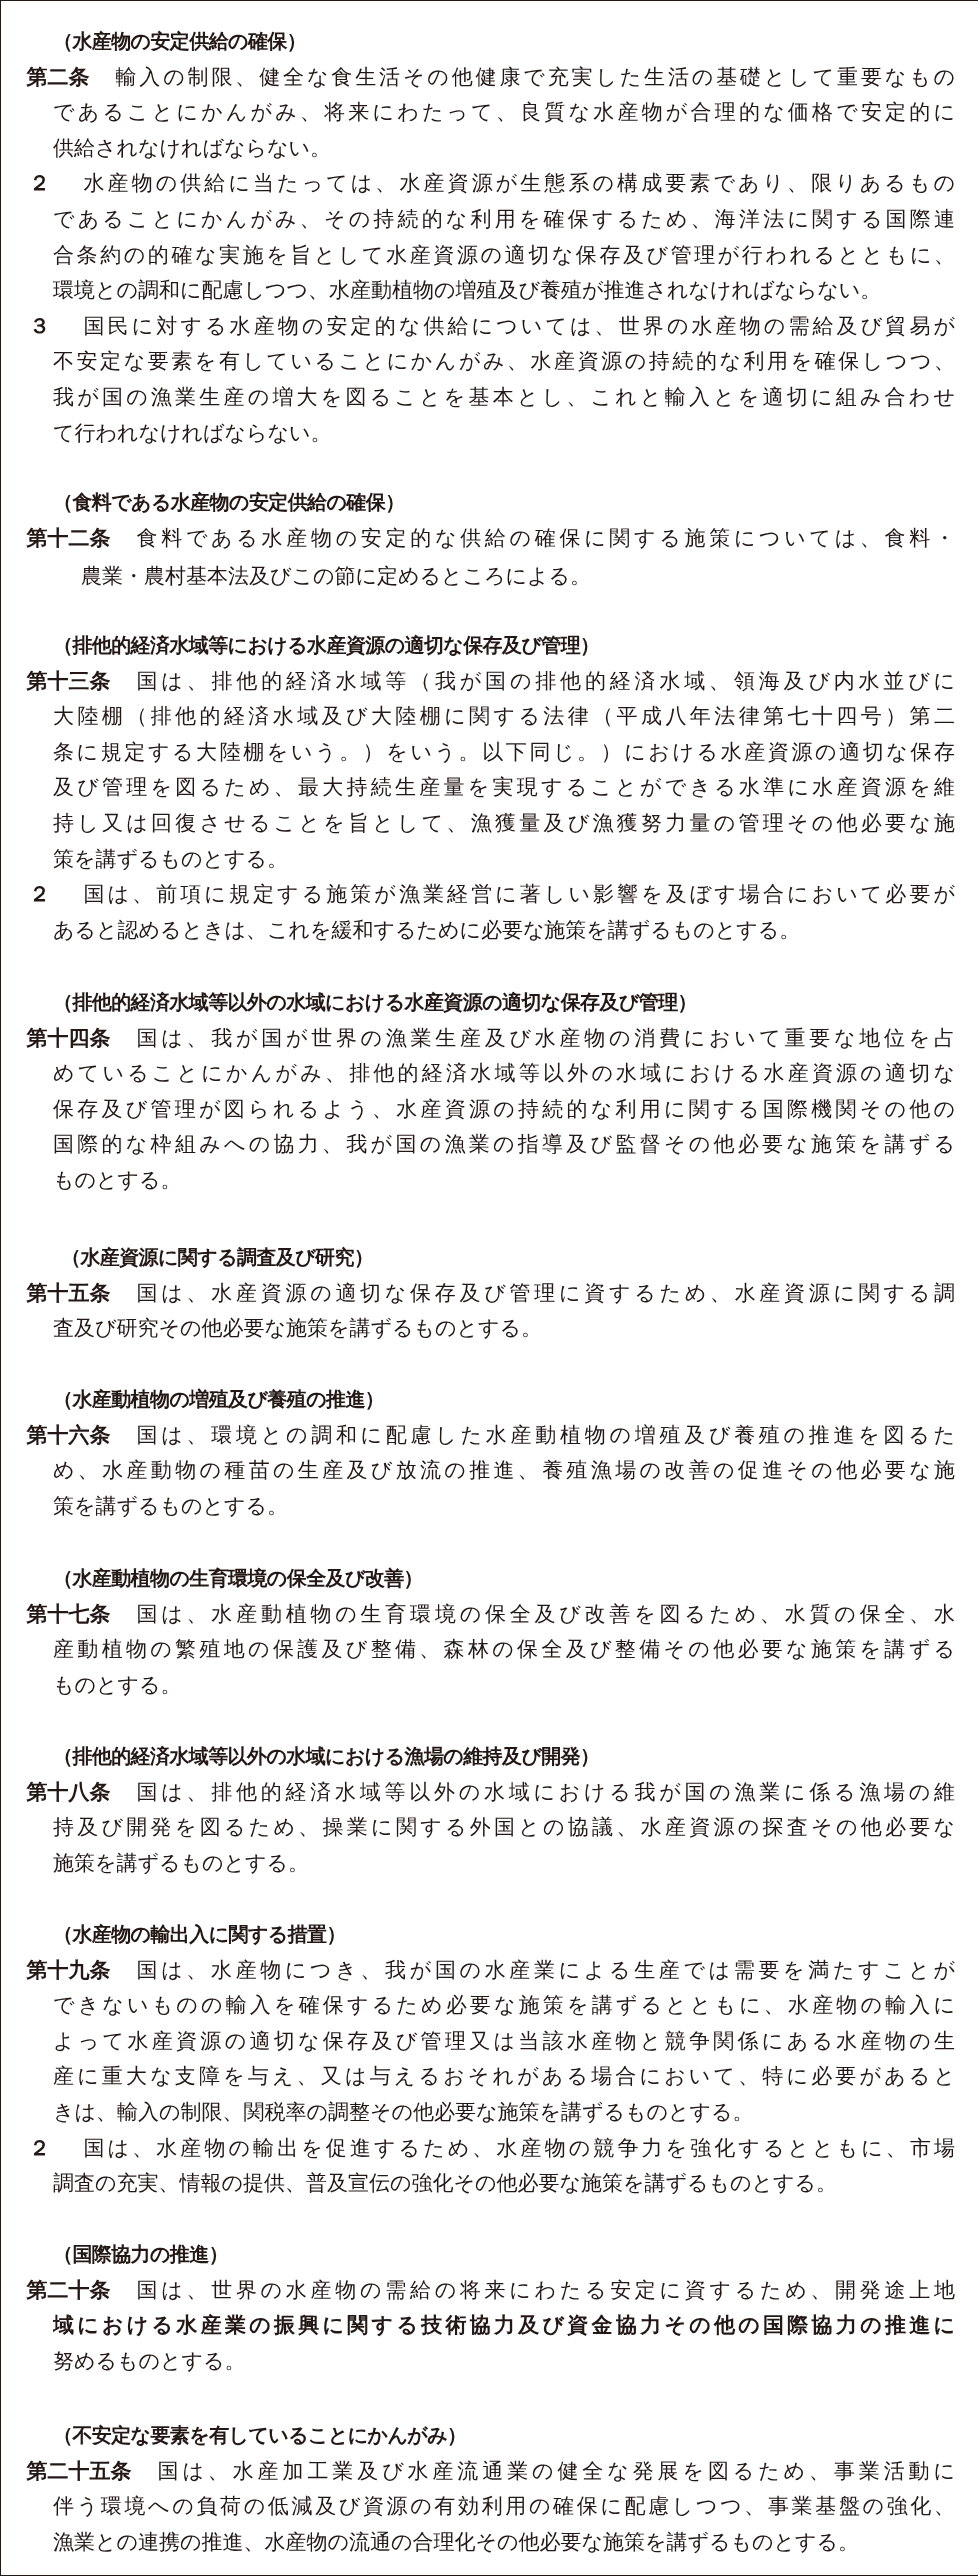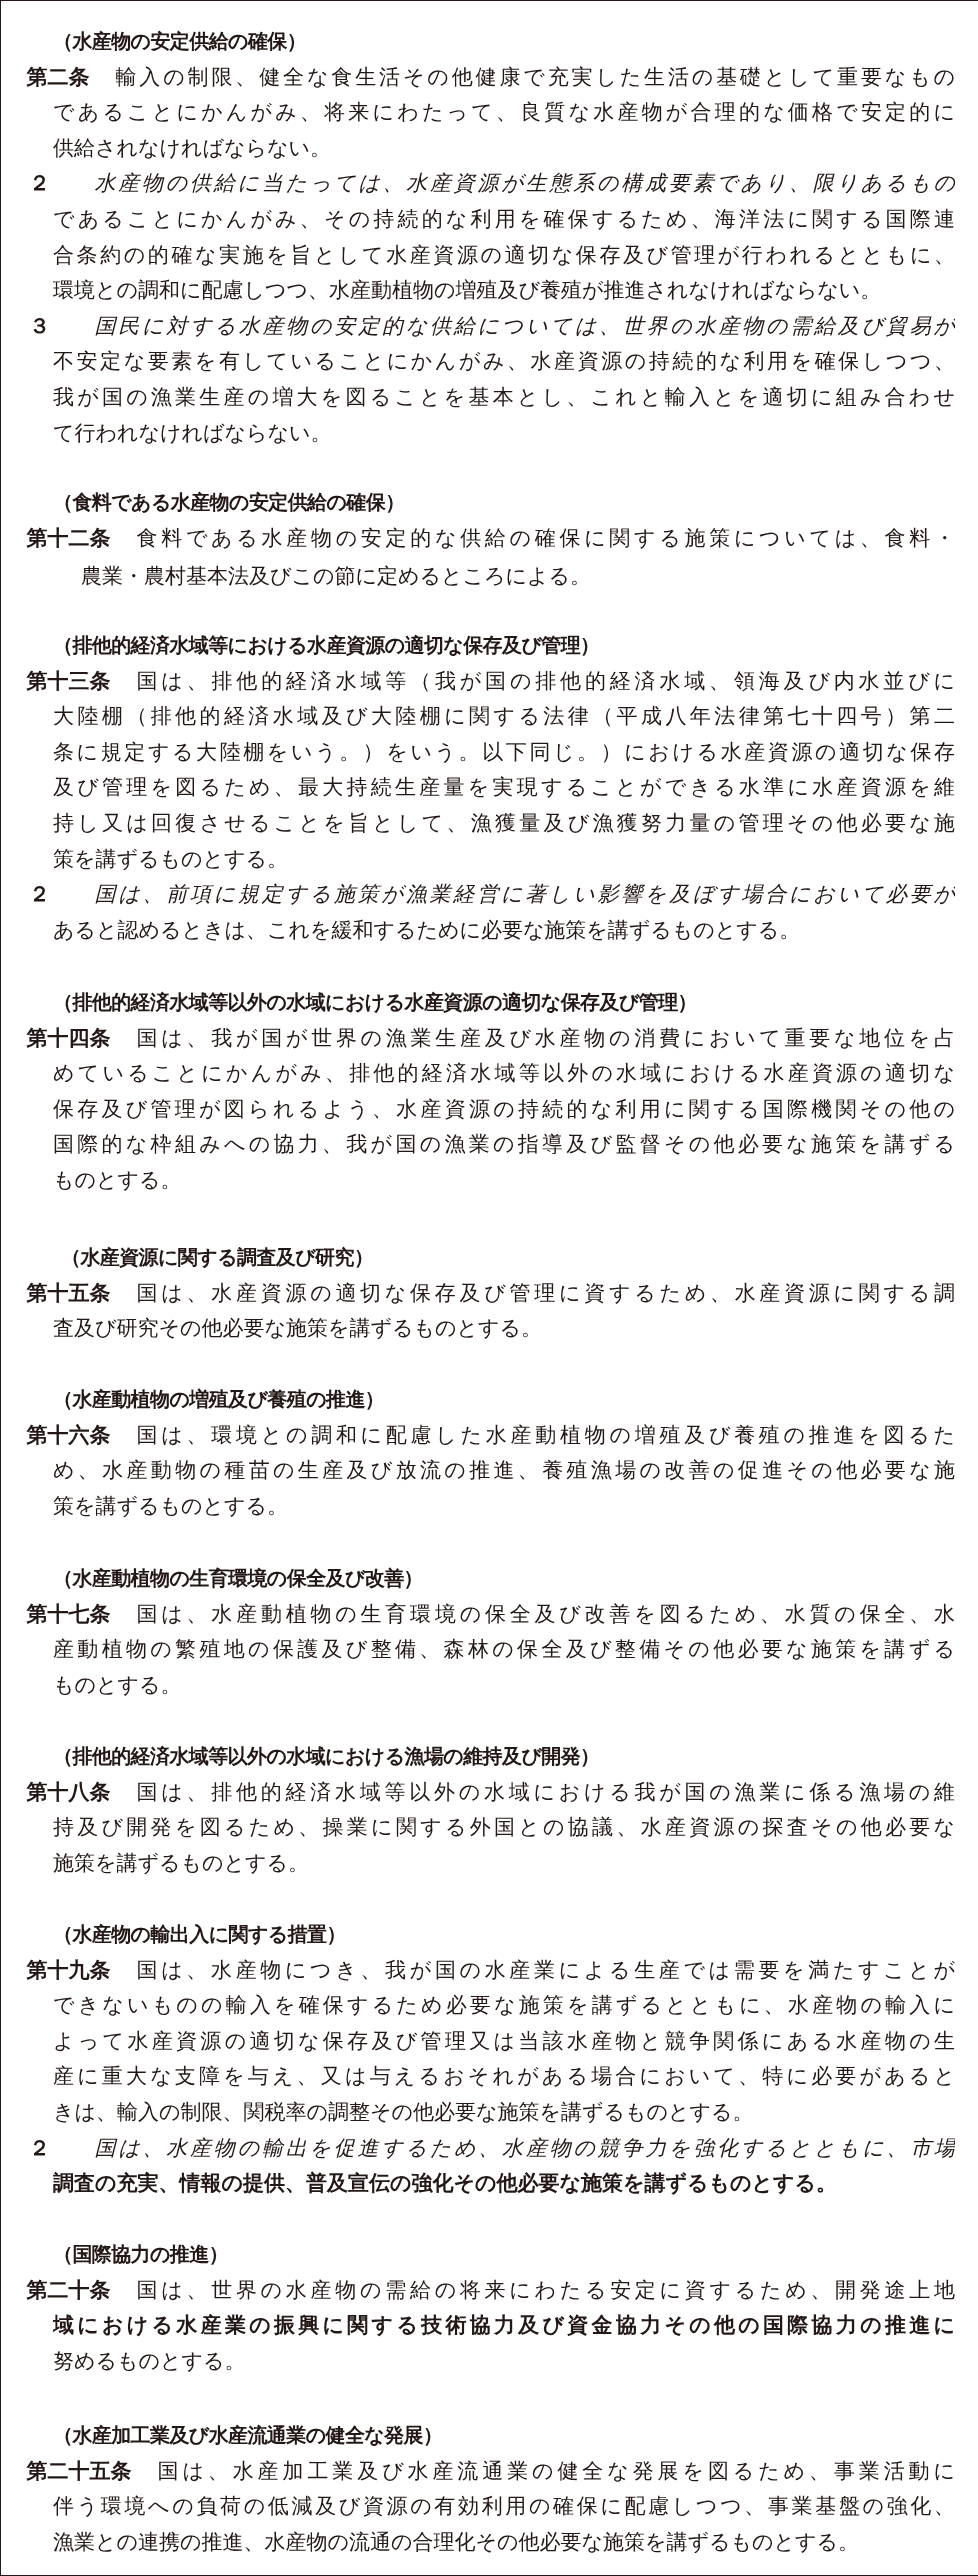--- a/index.html
+++ b/index.html
@@ -16,21 +16,21 @@
   .line {
     position: absolute; height: 36px; line-height: 36px;
     font-size: 21px; white-space: nowrap; box-sizing: border-box;
   }
   .heading { left: 53px; font-weight: bold; font-size: 20px; letter-spacing: -0.6px; }
   .first { left: 26.5px; right: 24px; display: flex; }
   .first .label { font-weight: bold; flex: none; }
   .first .body { flex: 1; text-align: justify; text-align-last: justify; margin-left: 26px; overflow: hidden; }
   .para { left: 26.5px; right: 24px; display: flex; }
   .para .label { font-weight: bold; flex: none; width: 26px; text-align: center; }
-  .para .body { flex: 1; text-align: justify; text-align-last: justify; margin-left: 42px; overflow: hidden; font-style: italic; }
+  .para .body { flex: 1; text-align: justify; text-align-last: justify; margin-left: 31px; overflow: hidden; }
   .cont { left: 53px; right: 24px; text-align: justify; text-align-last: justify; overflow: hidden; }
   .last { text-align-last: left !important; }
 </style>
 </head>
 <body style="color: rgb(35, 24, 21);">
 
 <div class="frame" style="border-color: rgb(35, 24, 21);"></div>
 <div id="doc">
     <div class="section" style="top: 22.7px;">
       <div class="line heading" style="top: 0px;">（水産物の安定供給の確保）</div>
@@ -133,33 +133,33 @@
         <span class="body">国は、水産物につき、我が国の水産業による生産では需要を満たすことが</span>
       </div>
       <div class="line cont" style="top: 71px;">できないものの輸入を確保するため必要な施策を講ずるとともに、水産物の輸入に</div>
       <div class="line cont" style="top: 107px;">よって水産資源の適切な保存及び管理又は当該水産物と競争関係にある水産物の生</div>
       <div class="line cont" style="top: 142px;">産に重大な支障を与え、又は与えるおそれがある場合において、特に必要があると</div>
       <div class="line cont last" style="top: 178px;">きは、輸入の制限、関税率の調整その他必要な施策を講ずるものとする。</div>
       <div class="line para" style="top: 214px;">
         <span class="label">２</span>
         <span class="body">国は、水産物の輸出を促進するため、水産物の競争力を強化するとともに、市場</span>
       </div>
-      <div class="line cont last" style="top: 249px; font-weight: bold;">調査の充実、情報の提供、普及宣伝の強化その他必要な施策を講ずるものとする。</div>
+      <div class="line cont last" style="top: 249px;">調査の充実、情報の提供、普及宣伝の強化その他必要な施策を講ずるものとする。</div>
     </div>
     <div class="section" style="top: 2236px;">
       <div class="line heading" style="top: 0px;">（国際協力の推進）</div>
       <div class="line first" style="top: 36px;">
         <span class="label">第二十条</span>
         <span class="body">国は、世界の水産物の需給の将来にわたる安定に資するため、開発途上地</span>
       </div>
       <div class="line cont" style="top: 71px; font-weight: bold;">域における水産業の振興に関する技術協力及び資金協力その他の国際協力の推進に</div>
       <div class="line cont last" style="top: 107px;">努めるものとする。</div>
     </div>
     <div class="section" style="top: 2417px;">
-      <div class="line heading" style="top: 0px;">（水産加工業及び水産流通業の健全な発展）</div>
+      <div class="line heading" style="top: 0px;">（不安定な要素を有していることにかんがみ）</div>
       <div class="line first" style="top: 36px;">
         <span class="label">第二十五条</span>
         <span class="body">国は、水産加工業及び水産流通業の健全な発展を図るため、事業活動に</span>
       </div>
       <div class="line cont" style="top: 71px;">伴う環境への負荷の低減及び資源の有効利用の確保に配慮しつつ、事業基盤の強化、</div>
       <div class="line cont last" style="top: 107px;">漁業との連携の推進、水産物の流通の合理化その他必要な施策を講ずるものとする。</div>
     </div>
   </div>
 
 

